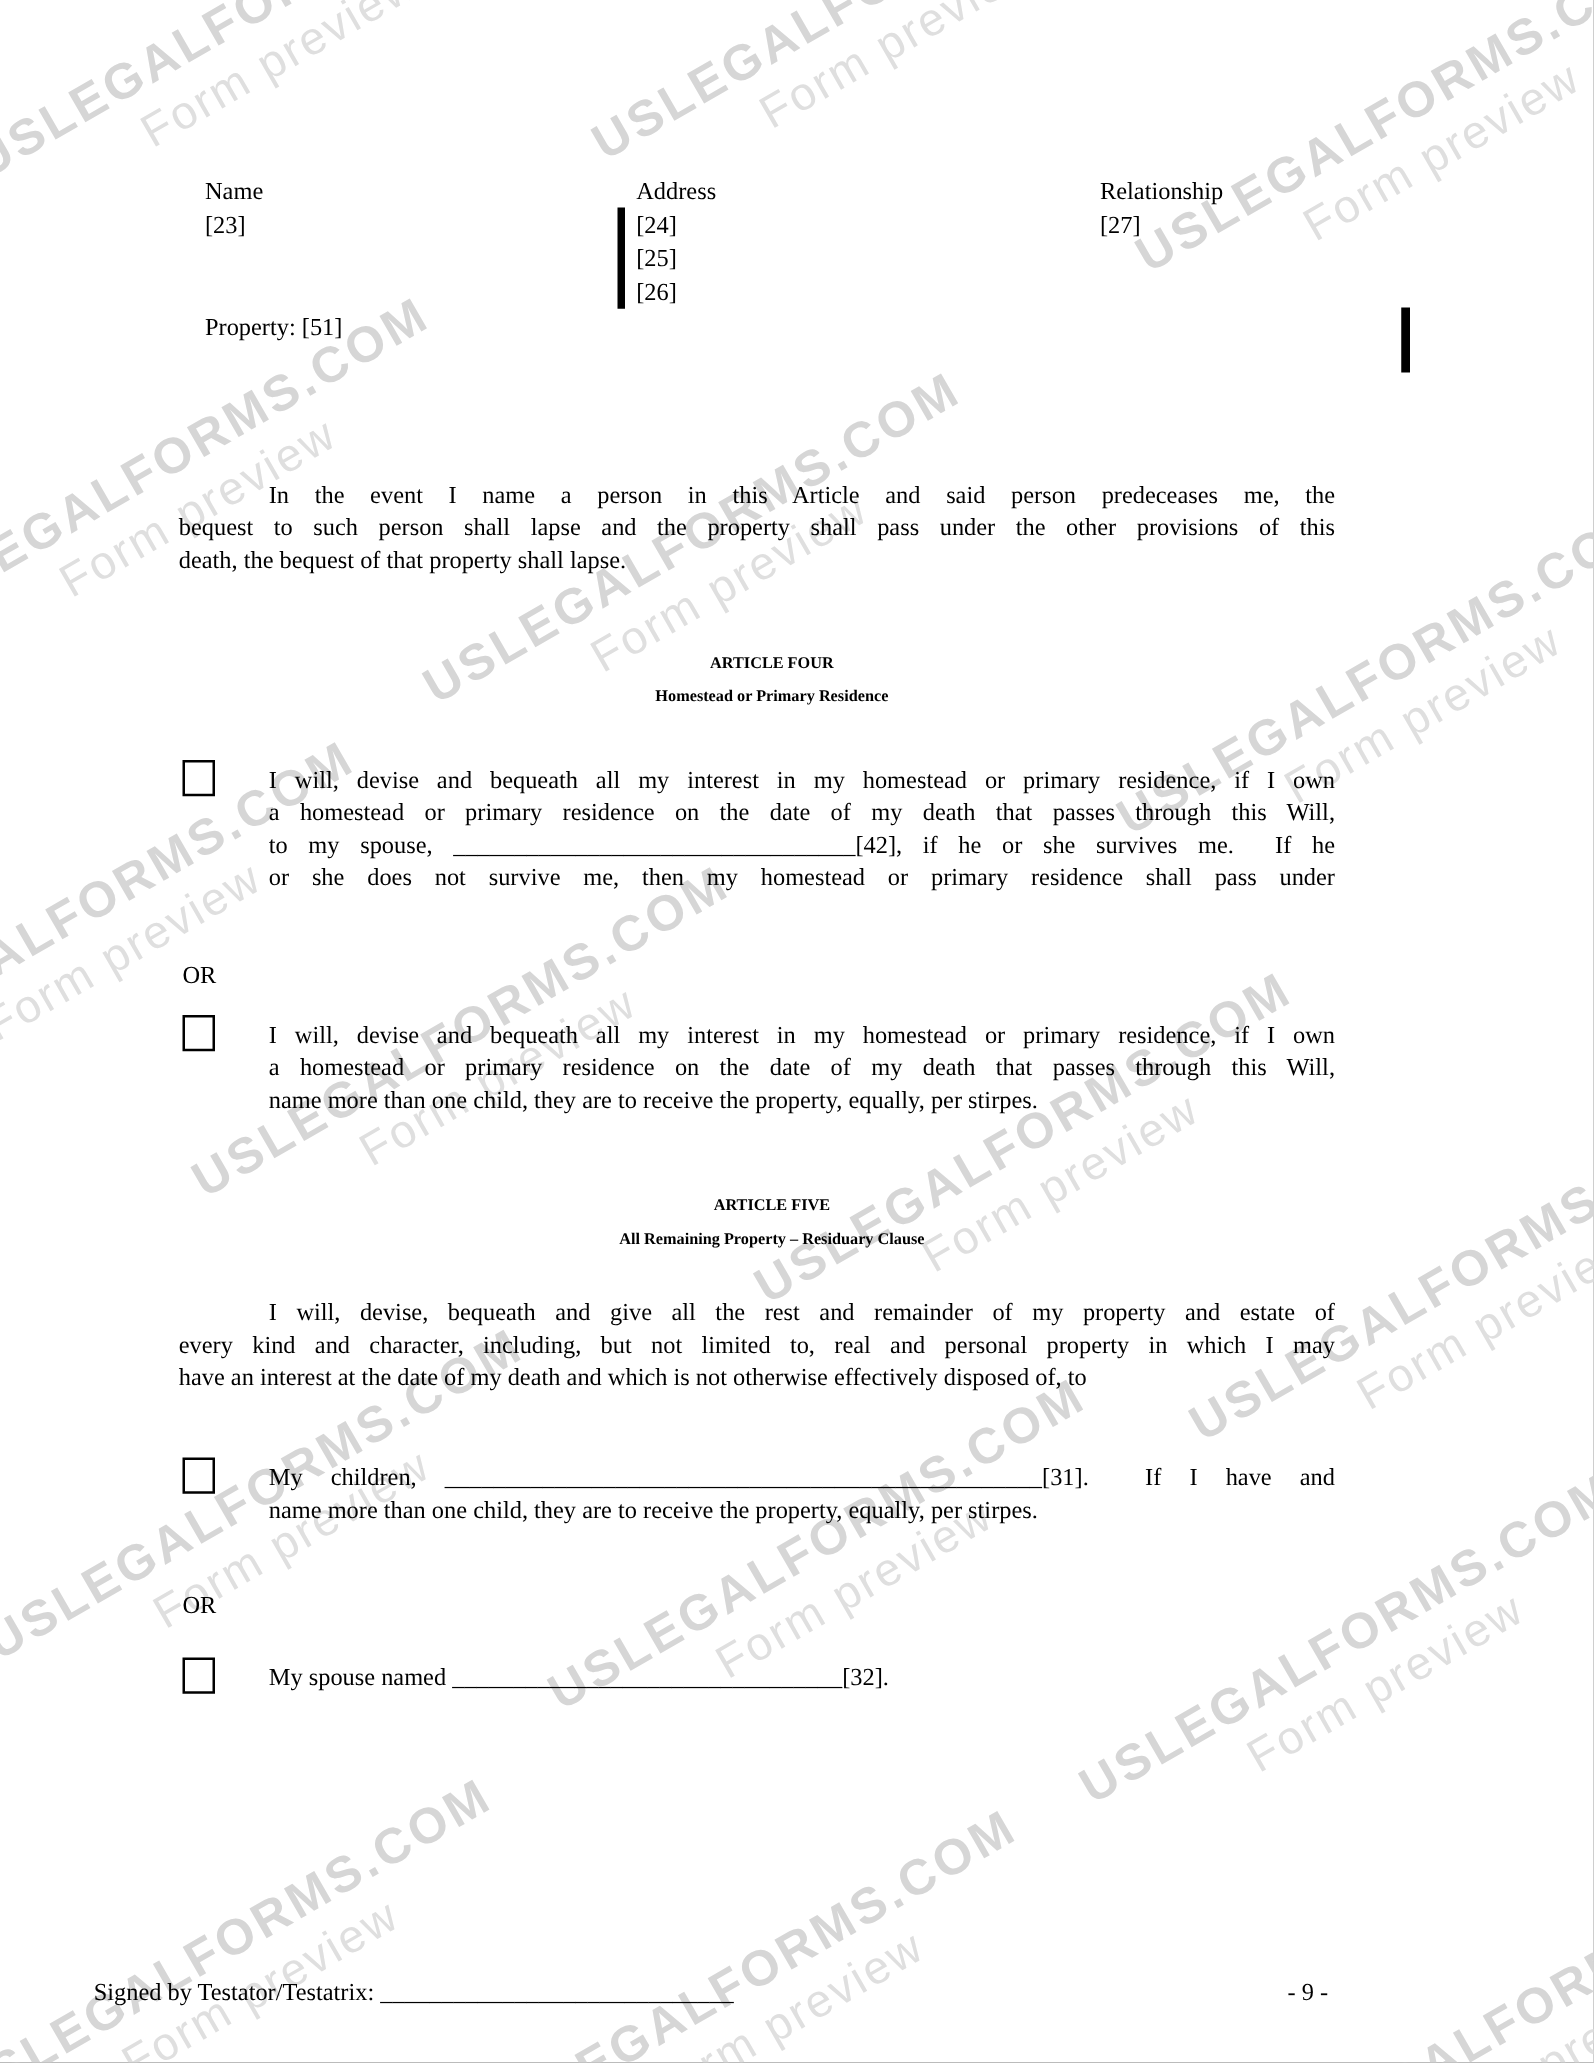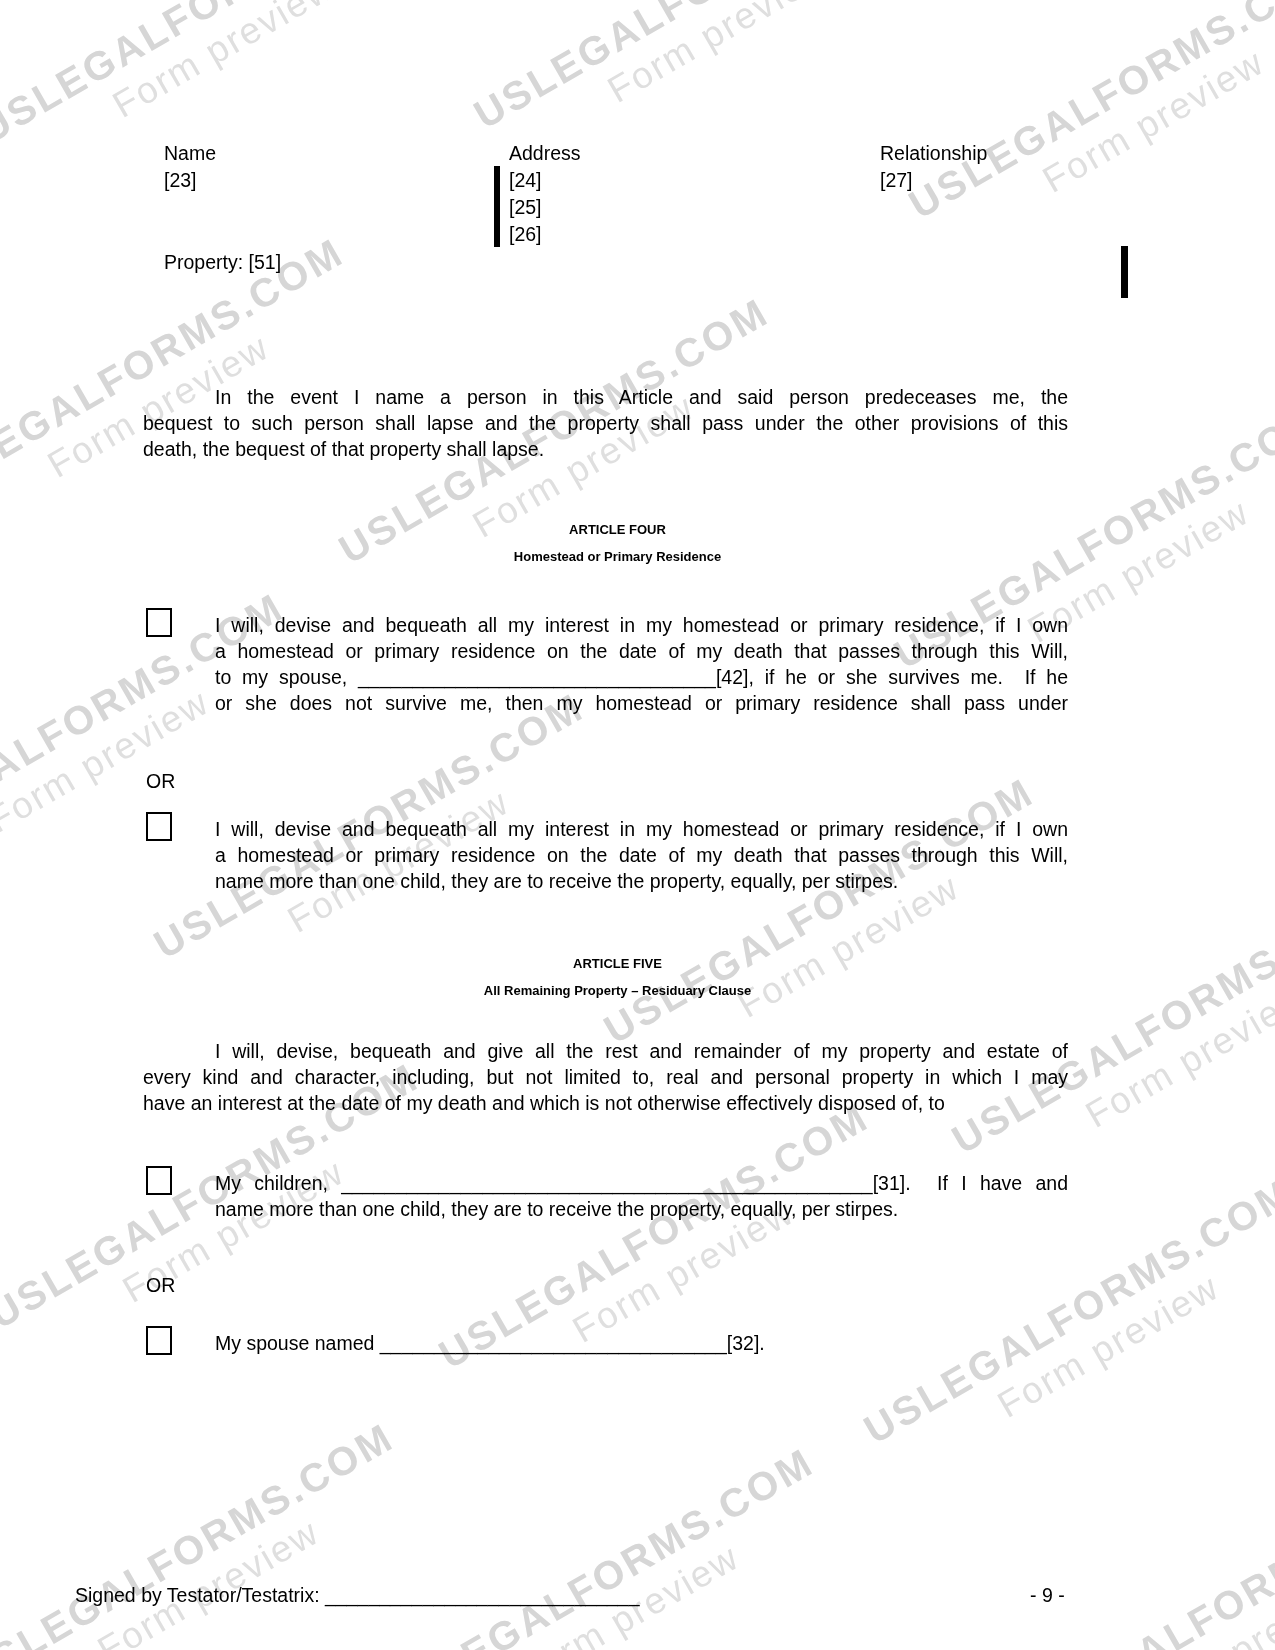--- a/index.html
+++ b/index.html
@@ -23,21 +23,21 @@
   .wm-main {
     font-size:40px; font-weight:700; letter-spacing:3px;
     color:#d6d6d6;
   }
   .wm-sub {
     font-size:37px; font-weight:400; letter-spacing:2px;
     color:#dfdfdf;
     margin-left:128px; margin-top:2px;
   }
   
-  .content { position:absolute; inset:0; z-index:1; }
+  .content { position:absolute; inset:0; z-index:1;font-family:Liberation Serif, serif; }
   .abs { position:absolute; }
   .line { white-space:pre-wrap; }
   .cols { line-height:27px; }
   .col-name        { left:164px; top:140px; }
   .col-address     { left:509px; top:140px; }
   .col-relationship{ left:880px; top:140px; }
   .property-line   { left:164px; top:249px; line-height:27px; }
   .vbar { position:absolute; background:#000; }
   .vbar-address { left:494px; top:166px; width:6px;  height:81px; }
   .vbar-right   { left:1121px; top:246px; width:7px; height:52px; }

